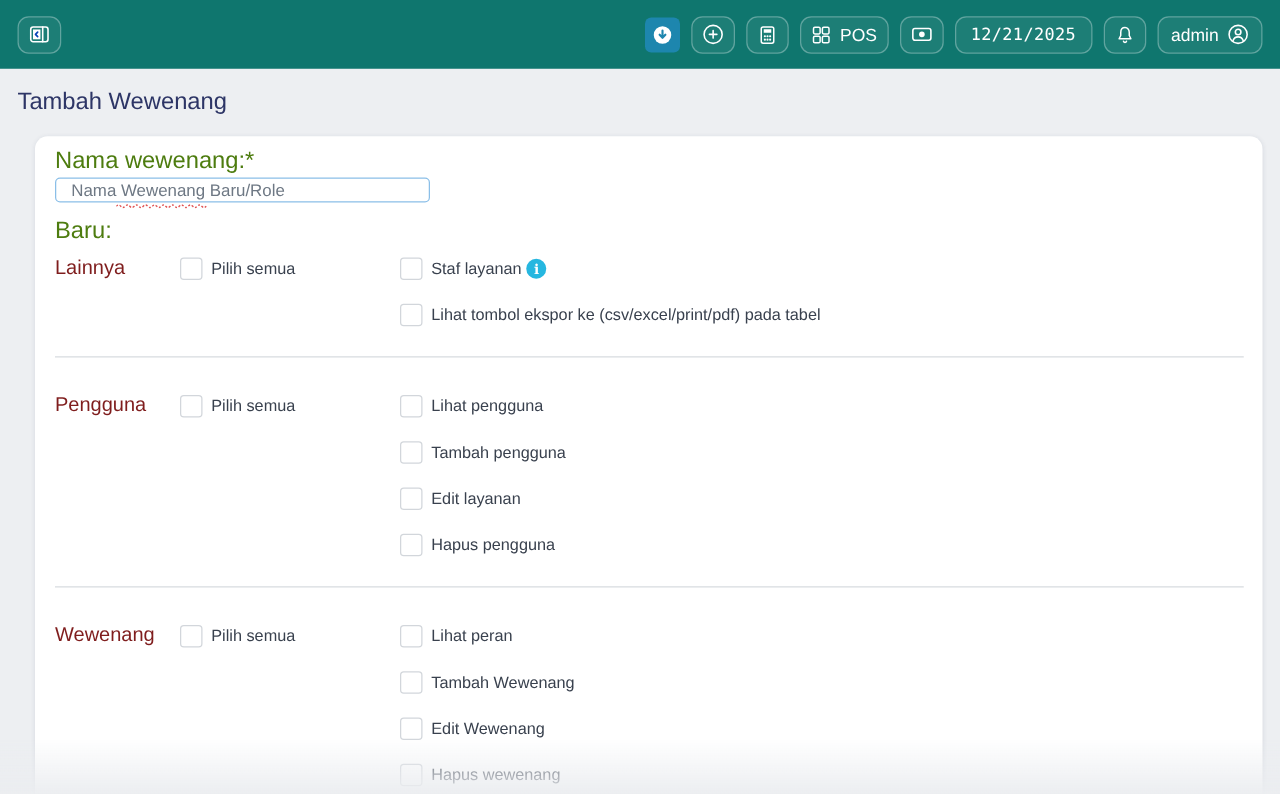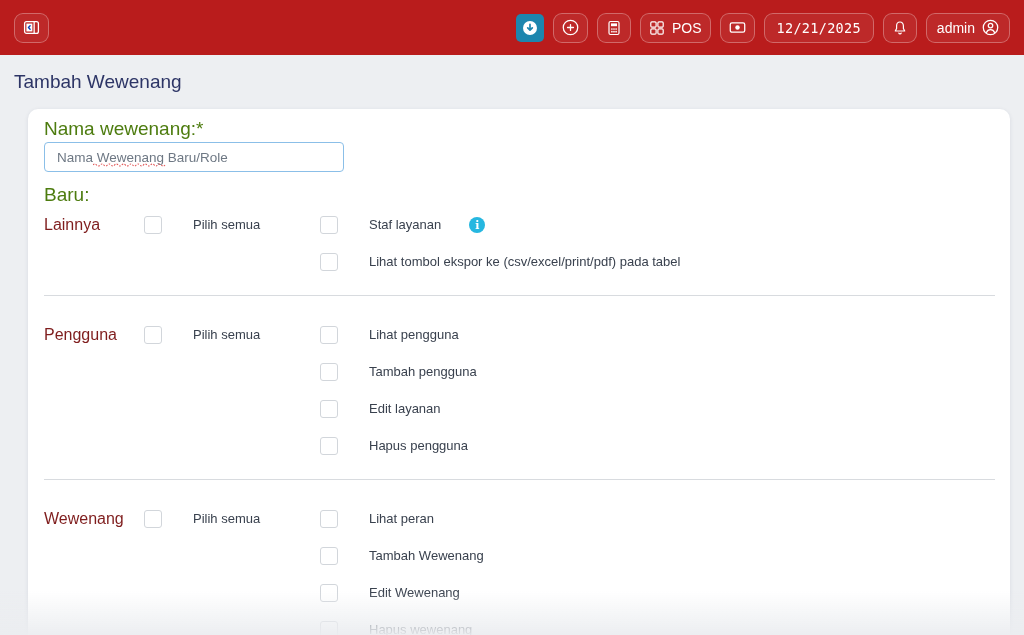--- a/index.html
+++ b/index.html
@@ -8,21 +8,21 @@
     width: 1024px; height: 635px;
     overflow: hidden;
     background: #edeff2;
     font-family: "Liberation Sans", sans-serif;
     position: relative;
   }
 
   
   .topbar {
     height: 55px;
-    background: #b91c1c;
+    background: #0f766e;
     display: flex;
     align-items: center;
     justify-content: space-between;
     padding: 0 14px;
   }
   .tb-btn {
     display: inline-flex;
     align-items: center;
     justify-content: center;
     gap: 7px;
@@ -75,21 +75,21 @@
   .field-label {
     font-size: 19px;
     font-weight: 400;
     color: #4d7c0f;
     line-height: 15px;
     margin-bottom: 6px;
   }
   .input-wrap { position: relative; width: 300px; margin-bottom: 15px; }
   .text-input {
     width: 300px;
-    height: 30px;
+    height: 20px;
     border: 1px solid #8bbfe8;
     border-radius: 4px;
     padding: 0 12px;
     font-size: 13.5px;
     font-family: "Liberation Sans", sans-serif;
     color: #3c4653;
     outline: none;
     background: #fff;
   }
   .text-input::placeholder { color: #6e7884; opacity: 1; }
@@ -110,21 +110,21 @@
   }
   .section-name {
     color: #7f1d1d;
     font-size: 16px;
     line-height: 18px;
     font-weight: 400;
   }
   .cb-row {
     display: flex;
     align-items: center;
-    gap: 31px;
+    gap: 7px;
     height: 18px;
     margin-bottom: 19px;
   }
   .cb-row:last-child { margin-bottom: 0; }
   input[type="checkbox"] {
     appearance: none;
     -webkit-appearance: none;
     width: 18px; height: 18px;
     border: 1px solid #d2d6db;
     border-radius: 3px;

